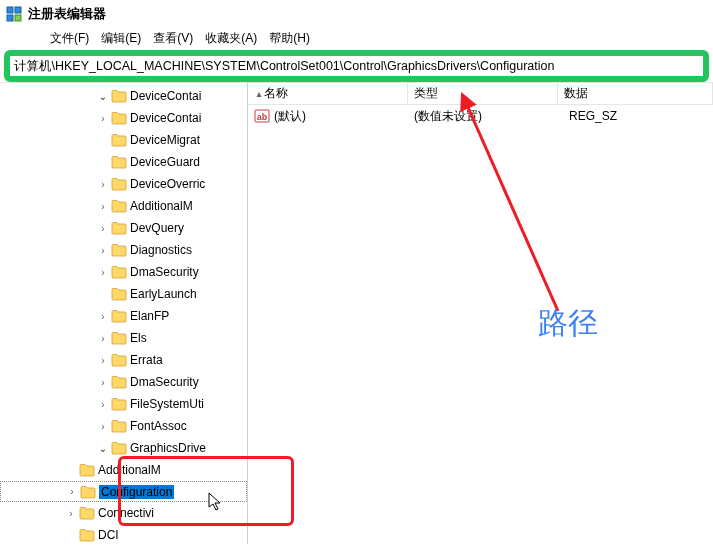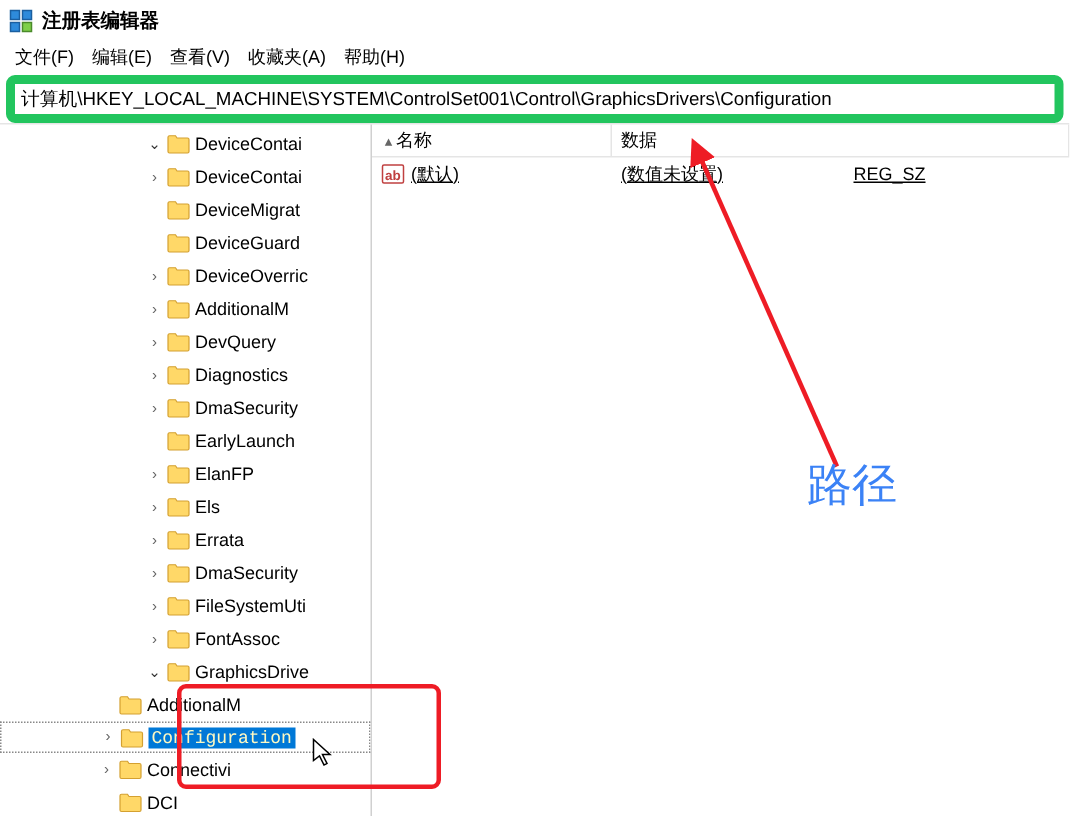--- a/index.html
+++ b/index.html
@@ -30,20 +30,21 @@
   }
   .titlebar .app-icon svg { display:block; }
   .titlebar .title { font-size: 13px; }
   
   .menubar {
     display: flex;
     padding: 0 10px;
     height: 20px;
     align-items: center;
     font-size: 12px;
+    margin-left: 40px;
   }
   .menubar .menu-item {
     margin-right: 12px;
     cursor: default;
   }
   
   .address-wrap {
     border: 6px solid #22c55e;
     border-radius: 6px;
     margin: 2px 4px 0 4px;
@@ -101,23 +102,22 @@
   .tree-label { font-size: 12px; }
   .tree-row.open .expander { color:#333; }
   .tree-row.selected {
     border: 1px dotted #888;
     background: #fff;
     padding-top:0; padding-bottom:0;
     height:21px;
   }
   .tree-row.selected .tree-label {
     background: #0078d7;
-    color: #fef9c3;
+    color: #000000;
     padding: 0 2px;
-    font-family: Liberation Mono, monospace;
   }
   .cursor-icon {
     position:absolute;
     pointer-events:none;
   }
   
   .tree-highlight {
     position: absolute;
     border: 3px solid #ee1c25;
     border-radius: 6px;
@@ -143,21 +143,21 @@
   .col-data { flex: 1; }
   .sort-ind {
     width: 10px; text-align:center; color:#666; font-size:10px;
   }
   .value-row {
     display:flex;
     align-items:center;
     height: 22px;
     font-size: 12px;
   }
-  .value-cell { padding-left: 6px; text-decoration: underline; }
+  .value-cell { padding-left: 6px; }
   .vc-name { width: 160px; display:flex; align-items:center; }
   .vc-type { width: 150px; }
   .vc-data { flex:1; }
   .string-icon {
     width:16px; height:16px; margin-right:4px;
     display:inline-block;
   }
   
   .anno-text {
     position:absolute;
@@ -391,20 +391,23 @@
         <span class="tree-label">DCI</span>
       </div>
     </div>
 
   <div class="values-pane">
     <div class="col-headers">
       <div class="col-h col-name">
         <span class="sort-ind">▴</span>
         <span>名称</span>
       </div>
+      <div class="col-h col-type">
+        <span>类型</span>
+      </div>
       <div class="col-h col-data">
         <span>数据</span>
       </div>
     </div>
 
     <div class="value-row">
       <div class="value-cell vc-name">
         <span class="string-icon">
           <svg viewBox="0 0 16 16" width="16" height="16">
             <rect x="1" y="2" width="14" height="12" rx="1" fill="#fff" stroke="#c04040"></rect>

